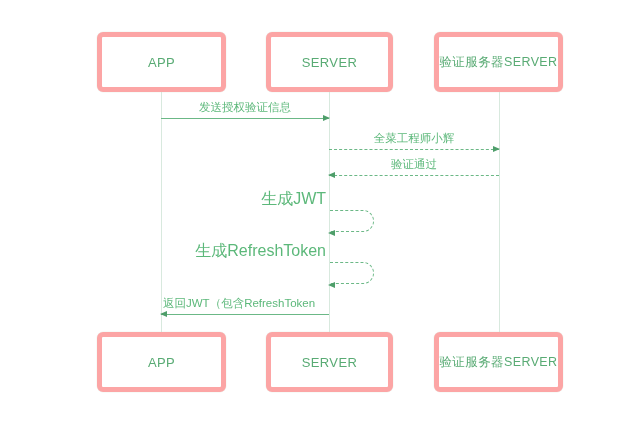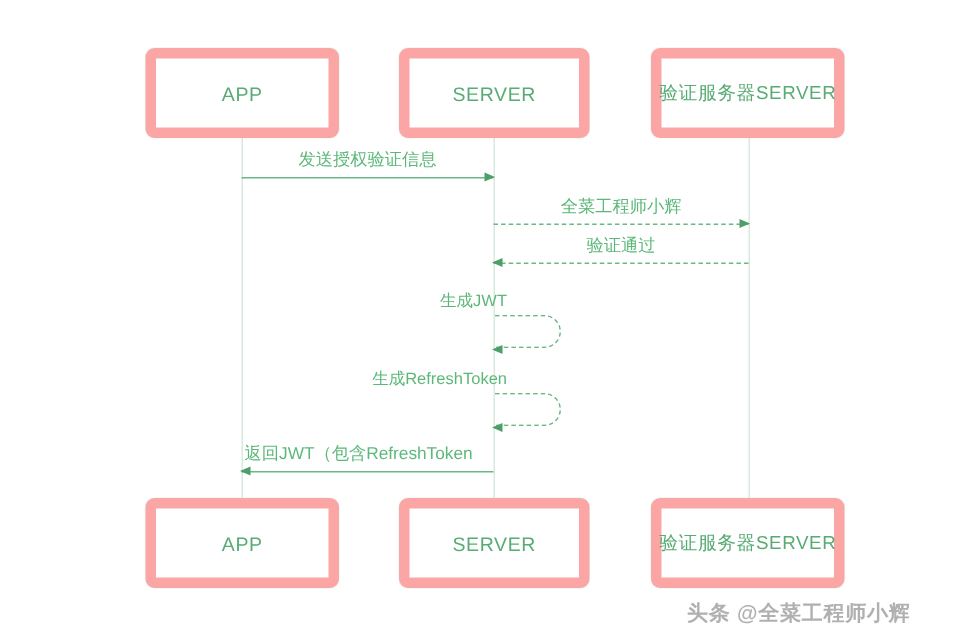--- a/index.html
+++ b/index.html
@@ -20,21 +20,21 @@
     left: 0;
     top: 0;
     width: 640px;
     height: 428px;
   }
 
   
   .participant-box {
     position: absolute;
     box-sizing: border-box;
-    border: 7px solid #fca5a5;
+    border: 5px solid #fca5a5;
     border-radius: 6px;
     background: #ffffff;
     display: flex;
     align-items: center;
     justify-content: center;
     color: #59ab74;
     letter-spacing: 0.4px;
     box-shadow: 0 0 0 0.5px rgba(207,229,214,0.35);
   }
   .participant-box .p-label {
@@ -125,26 +125,26 @@
     width: 0;
     height: 0;
     border-top: 3.5px solid transparent;
     border-bottom: 3.5px solid transparent;
     border-right: 7px solid #4e9e6a;
   }
   .self-message .msg-label {
     position: absolute;
     bottom: 100%;
     margin-bottom: 3px;
-    left: 12px;
+    left: 0;
     transform: translateX(-100%);
     padding-right: 4px;
     white-space: nowrap;
     color: #5cb87a;
-    font-size: 11px;
+    font-size: 16px;
     line-height: 1;
   }
 
   
   #watermark {
     position: absolute;
     color: #9b9b9b;
     font-size: 14px;
     line-height: 1;
     white-space: nowrap;
@@ -215,15 +215,14 @@
   </div>
 
   <div class="participant-box" style="left:266px; top:332px; width:127px; height:60px;">
     <span class="p-label">SERVER</span>
   </div>
 
   <div class="participant-box cjk" style="left:434px; top:332px; width:129px; height:60px;">
     <span class="p-label">验证服务器SERVER</span>
   </div>
 
-  <div id="watermark" style="left:458px; top:401px;">头条 @全菜工程师小辉</div>
 
 </div>
 
 </body></html>

